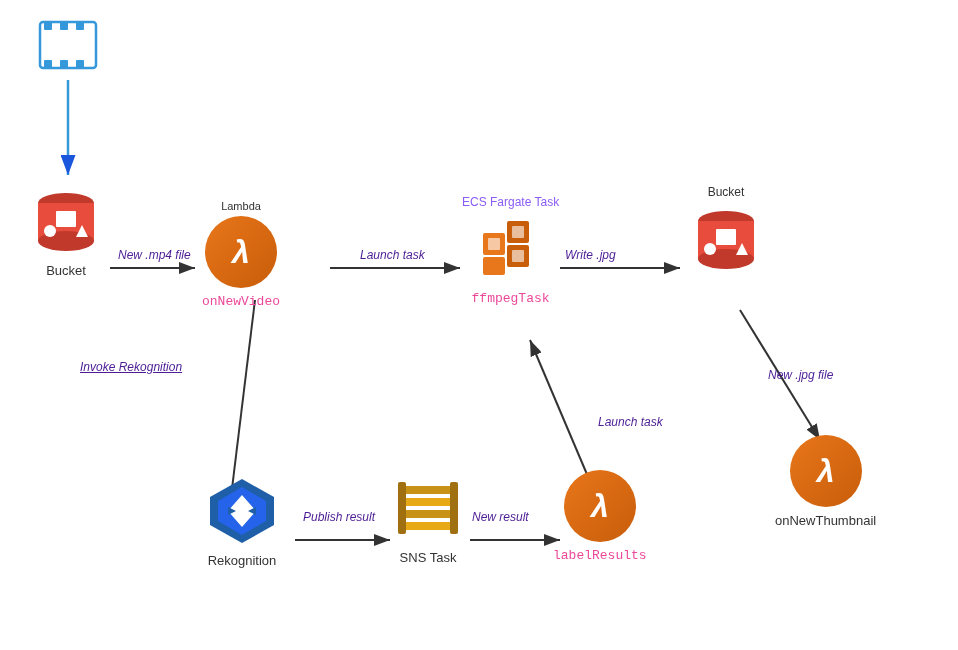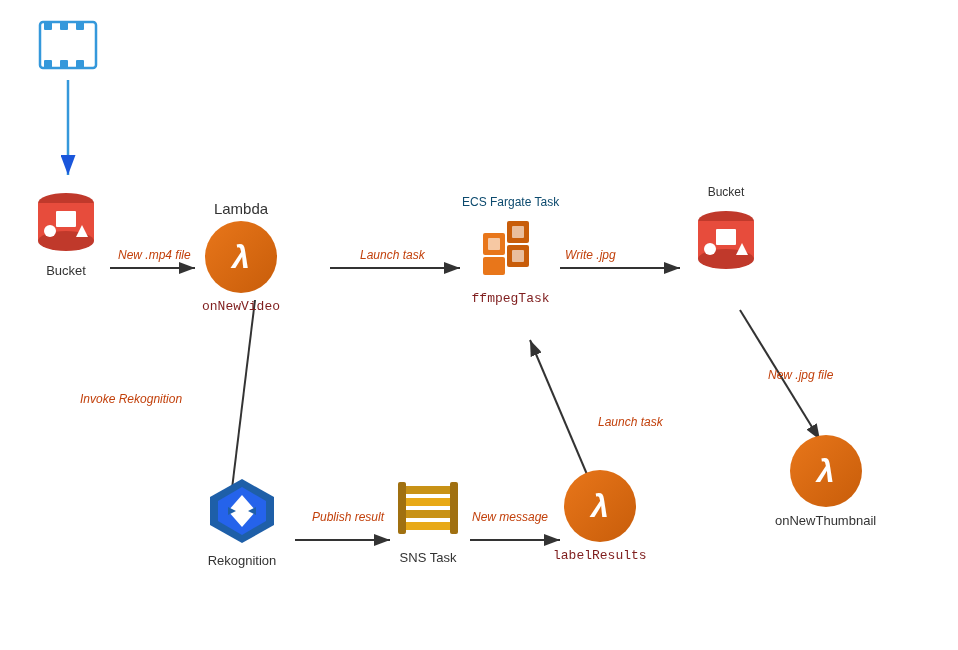--- a/index.html
+++ b/index.html
@@ -19,21 +19,21 @@
     
     .node {
       position: absolute;
       display: flex;
       flex-direction: column;
       align-items: center;
       text-align: center;
     }
     .node-label {
       font-size: 13px;
-      color: #7f1d1d;
+      color: #ec4899;
       margin-top: 6px;
       font-family: 'Courier New', monospace;
     }
     .node-label-sans {
       font-size: 13px;
       color: #333;
       margin-top: 6px;
       font-family: 'Helvetica Neue', Arial, sans-serif;
     }
 
@@ -83,21 +83,21 @@
     
     .video-icon {
       width: 60px;
       height: 50px;
     }
 
     
     .arrow-label {
       position: absolute;
       font-size: 12px;
-      color: #c2410c;
+      color: #4c1d95;
       font-style: italic;
       white-space: nowrap;
     }
   </style>
 </head>
 <body>
 
 <div class="diagram">
 
   <svg class="arrows-svg">
@@ -131,25 +131,25 @@
 
     <line x1="740" y1="310" x2="820" y2="440" stroke="#333" stroke-width="2" marker-end="url(#arrowhead-dark)"></line>
   </svg>
 
   <div class="arrow-label" style="left:118px; top:248px;">New .mp4 file</div>
 
   <div class="arrow-label" style="left:360px; top:248px;">Launch task</div>
 
   <div class="arrow-label" style="left:565px; top:248px;">Write .jpg</div>
 
-  <div class="arrow-label" style="left:80px; top:392px;">Invoke Rekognition</div>
-
-  <div class="arrow-label" style="left:312px; top:510px;">Publish result</div>
-
-  <div class="arrow-label" style="left:472px; top:510px;">New message</div>
+  <div class="arrow-label" style="left:80px; top:360px;text-decoration:underline;">Invoke Rekognition</div>
+
+  <div class="arrow-label" style="left:303px; top:510px;">Publish result</div>
+
+  <div class="arrow-label" style="left:472px; top:510px;">New result</div>
 
   <div class="arrow-label" style="left:598px; top:415px;">Launch task</div>
 
   <div class="arrow-label" style="left:748px; top:368px;margin-left:20px;">New .jpg file</div>
 
   <div class="node" style="left:38px; top:20px;">
     <svg class="video-icon" viewBox="0 0 60 50">
 
       <rect x="2" y="2" width="56" height="46" rx="3" ry="3" fill="none" stroke="#3498db" stroke-width="2.5"></rect>
 
@@ -175,27 +175,27 @@
       <rect x="26" y="26" width="20" height="16" fill="white" rx="1"></rect>
 
       <circle cx="20" cy="46" r="6" fill="white"></circle>
 
       <polygon points="52,40 46,52 58,52" fill="white"></polygon>
     </svg>
     <span class="node-label-sans">Bucket</span>
   </div>
 
   <div class="node" style="left:202px; top:200px;">
-    <div style="font-size:15px; color:#333; margin-bottom:4px; font-family:sans-serif;">Lambda</div>
+    <div style="font-size:11px; color:#333; margin-bottom:4px; font-family:sans-serif;">Lambda</div>
     <div class="lambda-icon">λ</div>
     <span class="node-label">onNewVideo</span>
   </div>
 
   <div class="node" style="left:462px; top:195px;">
-    <div style="font-size:12px; color:#0c4a6e; margin-bottom:4px; font-family:sans-serif;text-align:center;">ECS Fargate Task</div>
+    <div style="font-size:12px; color:#8b5cf6; margin-bottom:4px; font-family:sans-serif;text-align:center;">ECS Fargate Task</div>
     <svg class="ecs-icon" viewBox="0 0 72 72">
 
       <rect x="8" y="20" width="22" height="22" rx="2" fill="#e8761a"></rect>
       <rect x="32" y="8" width="22" height="22" rx="2" fill="#c85d0a"></rect>
       <rect x="32" y="32" width="22" height="22" rx="2" fill="#c85d0a"></rect>
       <rect x="8" y="44" width="22" height="18" rx="2" fill="#e8761a"></rect>
 
       <rect x="13" y="25" width="12" height="12" rx="1" fill="white" opacity="0.6"></rect>
       <rect x="37" y="13" width="12" height="12" rx="1" fill="white" opacity="0.6"></rect>
       <rect x="37" y="37" width="12" height="12" rx="1" fill="white" opacity="0.6"></rect>

